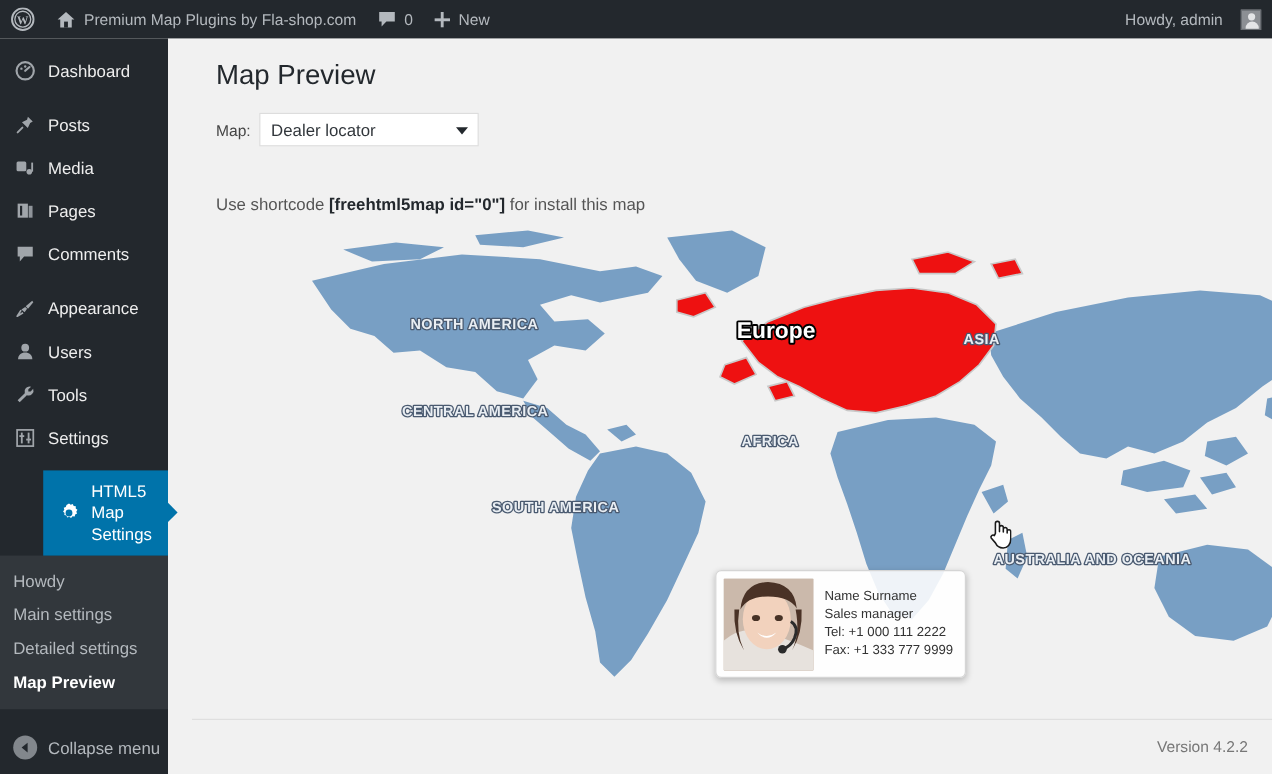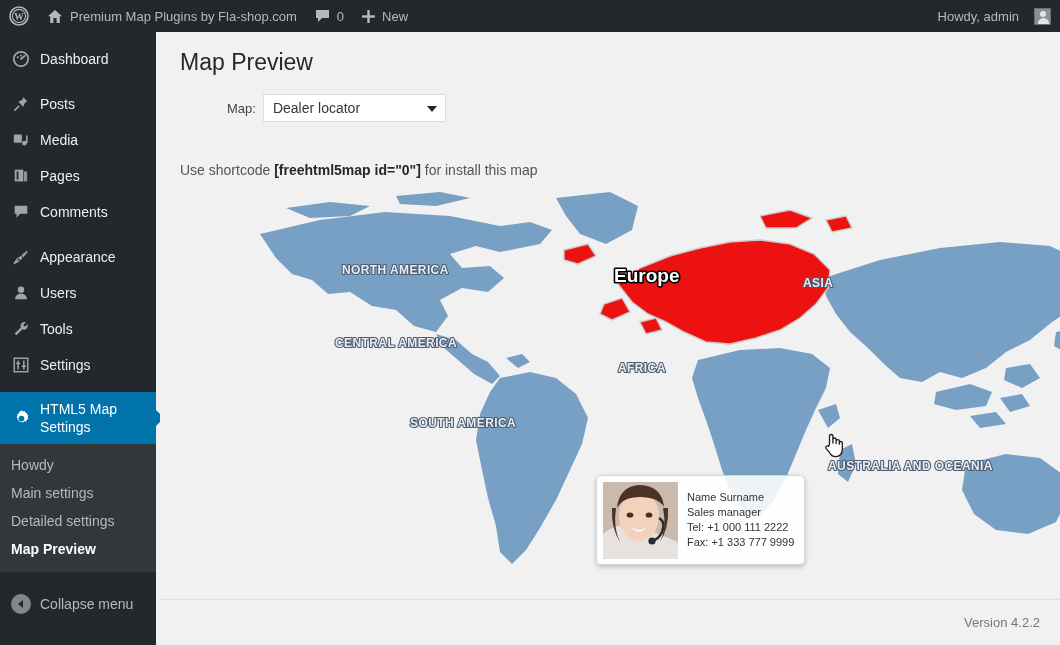--- a/index.html
+++ b/index.html
@@ -40,37 +40,37 @@
     width: 11px; height: 8px; border-radius: 6px 6px 0 0; background: #e3e4e6;
   }
   .wp-logo { width: 20px; height: 20px; }
   .home-ico { width: 16px; height: 15px; }
   .cmt-ico { width: 15px; height: 14px; }
   .plus-ico { width: 13px; height: 13px; }
 
   
   #sidebar {
     position: absolute; top: 32px; left: 0;
-    width: 156px; height: 613px;
+    width: 140px; height: 613px;
     background: #23282d;
     font-size: 14px;
   }
   .menu-sep { height: 9px; }
   .menu-item {
     display: flex; align-items: center; gap: 9px;
     min-height: 34px; padding: 8px 0 8px 11px;
     color: #eee; cursor: pointer; line-height: 1.3;
     position: relative;
   }
   .menu-item .mi-ico {
     width: 20px; height: 20px; flex: none;
     display: flex; align-items: center; justify-content: center;
   }
   .menu-item.current {
-    background: #0073aa; color: #fff; font-weight: 400;
+    background: #0073aa; color: #fff; font-weight: 400; margin-left: 36px;
   }
   .menu-item.current::after {
     content: ""; position: absolute; right: -8px; top: 50%;
     margin-top: -8px; width: 0; height: 0;
     border-top: 8px solid transparent;
     border-bottom: 8px solid transparent;
     border-left: 8px solid #0073aa;
   }
   .mi-label { flex: 1; }
 
@@ -105,21 +105,20 @@
     width: 900px; height: 613px;
     background: #f1f1f1; overflow: hidden;
   }
   #page-title {
     font-size: 23px; font-weight: 400; color: #23282d;
     padding: 16px 0 0 20px; line-height: 29px;
   }
   #map-select-row {
     display: flex; align-items: center; gap: 7px;
     padding: 17px 0 0 20px;
-    margin-left: 47px;
   }
   #map-select-label { font-size: 13px; color: #444; }
   #map-select {
     appearance: none; -webkit-appearance: none;
     width: 183px; height: 28px;
     border: 1px solid #ddd; background: #fff;
     color: #32373c; font-size: 14px;
     font-family: "Liberation Sans", sans-serif;
     padding: 0 24px 0 9px; border-radius: 0; cursor: pointer;
   }

